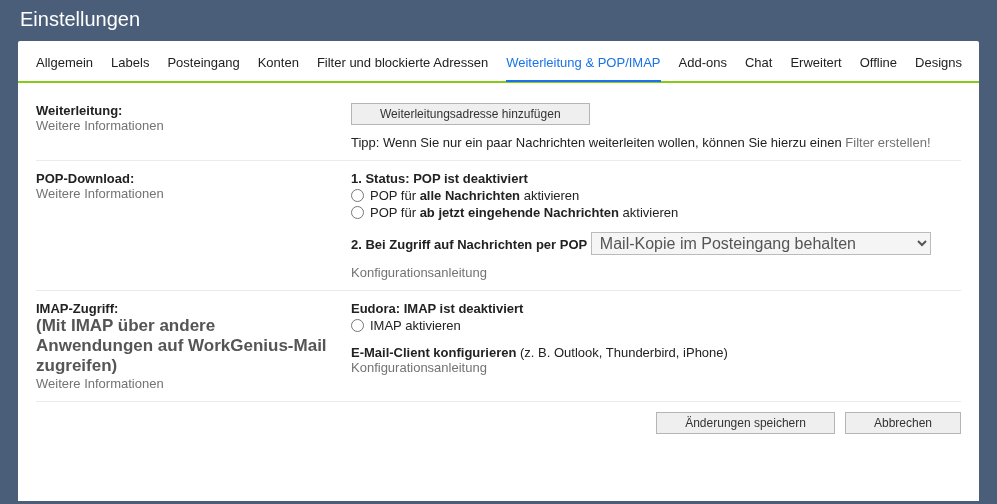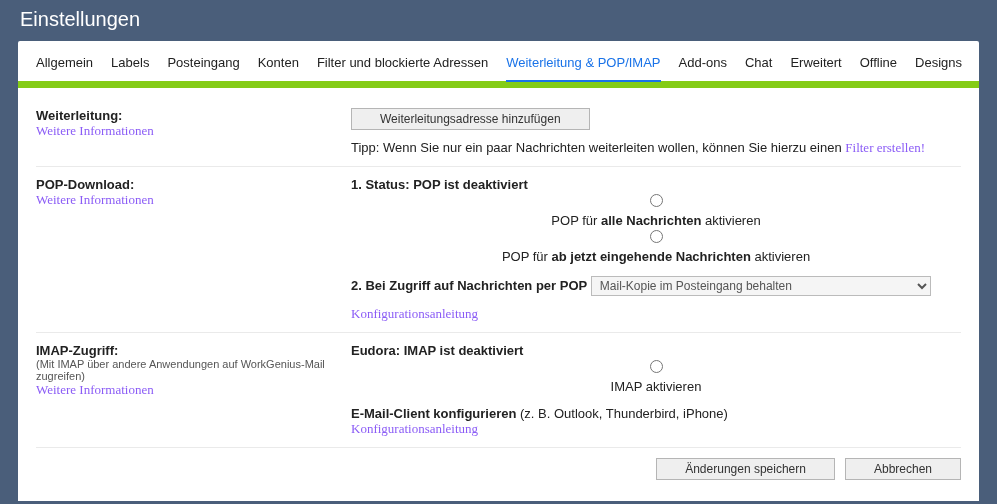--- a/index.html
+++ b/index.html
@@ -22,21 +22,21 @@
     background: #fff;
     margin: 0 18px 0 18px;
     border-radius: 2px 2px 0 0;
     height: 460px;
     overflow: hidden;
   }
   .tabs {
     display: flex;
     gap: 18px;
     padding: 14px 18px 0 18px;
-    border-bottom: 7px solid #84cc16;
+    border-bottom: 2px solid #84cc16;
     font-size: 13px;
     color: #222;
   }
   .tab {
     padding-bottom: 10px;
     cursor: pointer;
     white-space: nowrap;
   }
   .tab.active {
     color: #1a73e8;
@@ -48,36 +48,36 @@
     display: flex;
     border-bottom: 1px solid #eaeaea;
     padding: 10px 0;
   }
   .section:last-of-type { border-bottom: 1px solid #eaeaea; }
   .left {
     width: 315px;
     padding-right: 20px;
   }
   .left .title { font-weight: 700; }
-  .left .sub { font-size: 11px; color: #555; }
+  .left .sub { font-size: 17px; color: #555; font-weight: bold; }
   .right { flex: 1; }
-  a.link { color: #8b5cf6; text-decoration: none; cursor: pointer; font-family: Liberation Serif, serif; }
+  a.link { color: #737373; text-decoration: none; cursor: pointer; }
   .btn {
     background: #efefef;
     border: 1px solid #b5b5b5;
     padding: 3px 28px;
     font-size: 12px;
     cursor: pointer;
     color: #333;
   }
   .spacer { height: 10px; }
-  .radio-row { display: flex; align-items: center; gap: 6px; margin: 2px 0; flex-direction: column; }
+  .radio-row { display: flex; align-items: center; gap: 6px; margin: 2px 0; }
   .radio-row input[type=radio] { margin: 0; }
   select.dropdown {
-    font-size: 12px;
+    font-size: 16px;
     padding: 1px 4px;
     width: 340px;
     color: #555;
     background:#f5f5f5;
     border:1px solid #bbb;
   }
   .footer-buttons {
     display: flex;
     justify-content: flex-end;
     gap: 10px;

